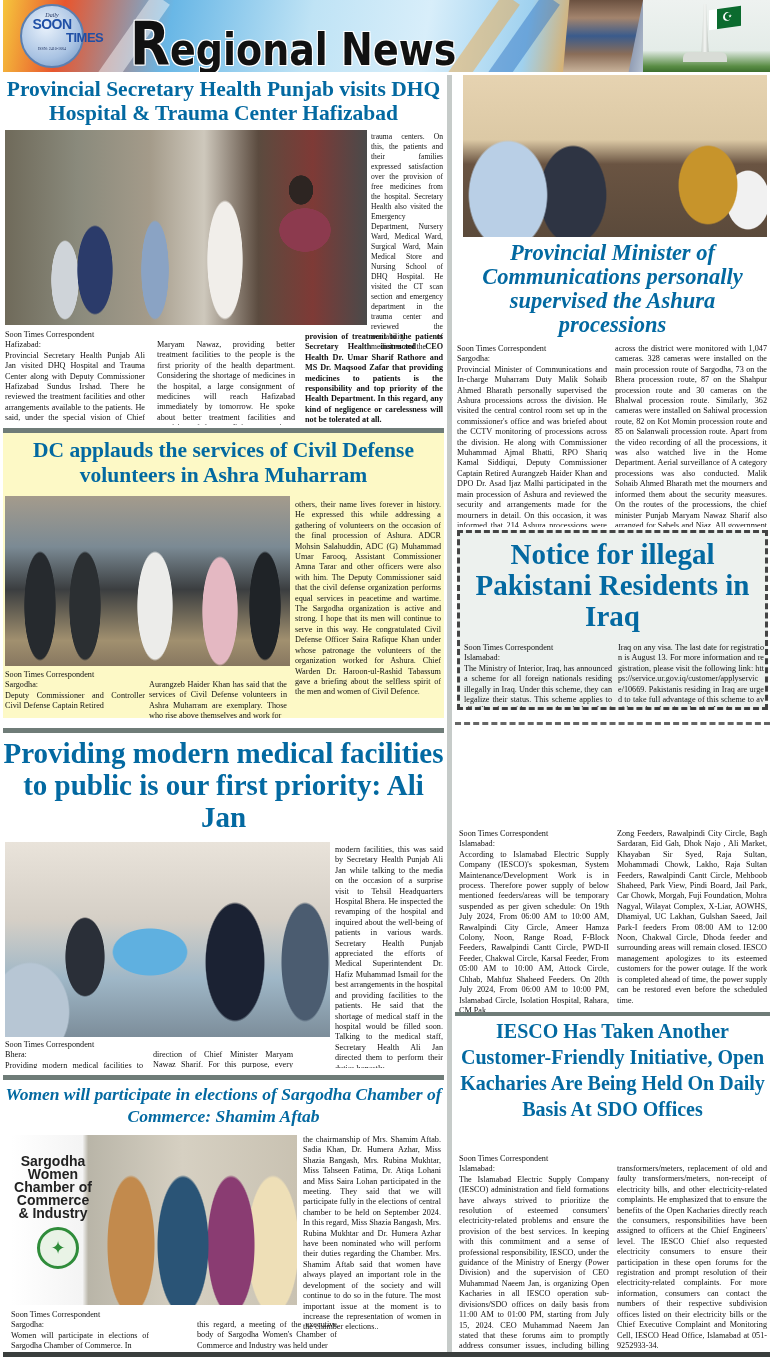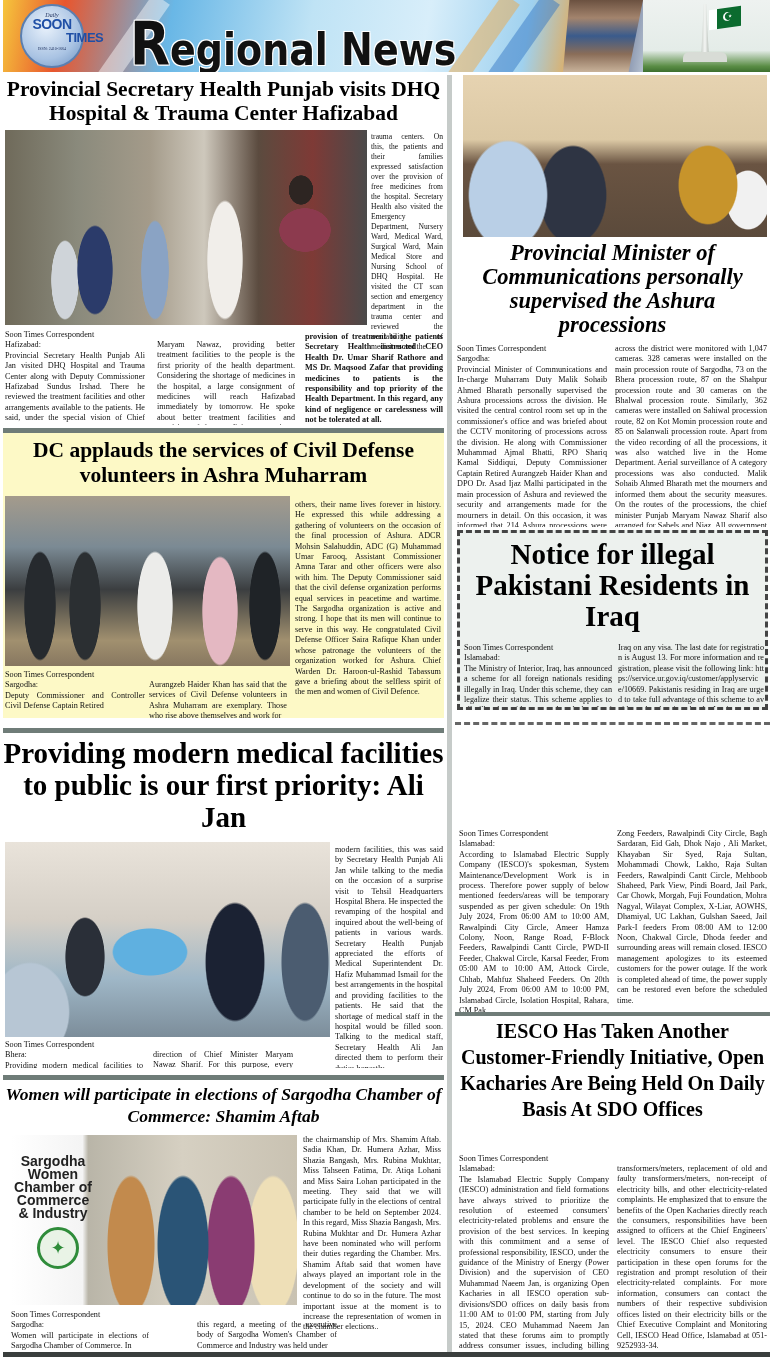--- a/index.html
+++ b/index.html
@@ -25,21 +25,21 @@
     background: linear-gradient(180deg, #6b5140 0%, #a3846d 25%, #3a5b8c 50%, #8a6d58 75%, #c8b29a 100%);
     clip-path: polygon(8% 0, 100% 0, 82% 100%, 0 100%); }
   .minar { position: absolute; left: 640px; top: 0; width: 127px; height: 72px; background: linear-gradient(180deg, #eef2f0 0%, #e4ece8 70%, #5a8d45 92%, #3d6f2e 100%); }
   .minar .tower { position: absolute; left: 58px; top: 4px; width: 8px; height: 55px; background: linear-gradient(90deg,#c9cfc9,#f4f6f4,#b7beb7); clip-path: polygon(35% 0,65% 0,100% 100%,0 100%); }
   .minar .base { position: absolute; left: 40px; top: 52px; width: 44px; height: 10px; background: #d8dcd6; border-radius: 6px 6px 0 0; }
   .minar .flag { position: absolute; left: 66px; top: 8px; width: 32px; height: 20px; background: linear-gradient(90deg, #fff 0 25%, #0b6b2e 25% 100%); transform: skewY(-8deg); }
   .minar .flag span { position: absolute; left: 13px; top: 3px; color: #fff; font-size: 12px; line-height: 12px; font-family: "DejaVu Sans", sans-serif; }
 
   
   .article { position: absolute; overflow: hidden; }
-  .headline { font-family: "Liberation Serif", serif; font-weight: bold; text-align: center; color: #000000; }
+  .headline { font-family: "Liberation Serif", serif; font-weight: bold; text-align: center; color: #0369a1; }
   .col-text { position: absolute; font-size: 8.2px; line-height: 10.4px; text-align: justify; color: #111; font-family: "Liberation Serif", serif; }
   .col-text .byline { display: block; }
   .col-text .dateline { display: block; }
   .photo { position: absolute; overflow: hidden; }
 
   
   #a1 { left: 3px; top: 75px; width: 441px; height: 350px; }
   #a1 .headline { position:absolute; left:0; top: 2px; width: 441px; font-size: 21.5px; line-height: 24px; }
   #a1 .photo { left: 2px; top: 55px; width: 362px; height: 195px;
     background:

